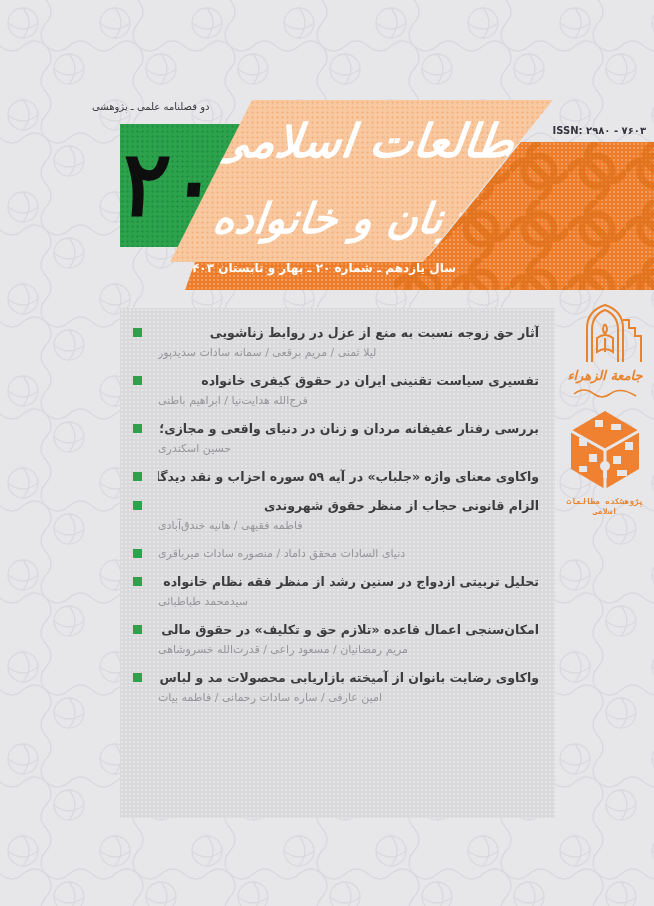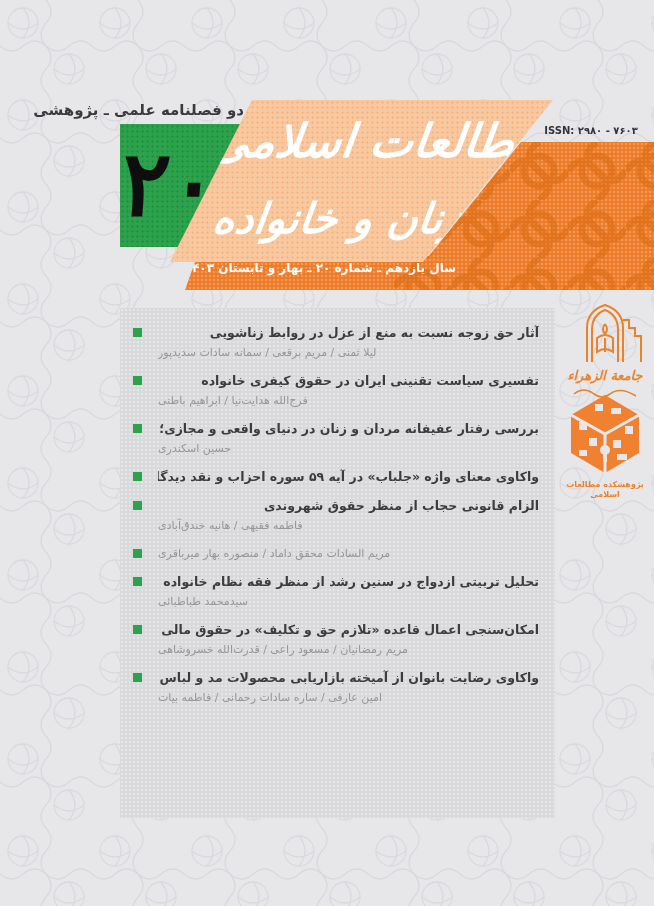--- a/index.html
+++ b/index.html
@@ -3,22 +3,22 @@
 <meta charset="utf-8">
 <style>
   html,body{margin:0;padding:0;}
   body{width:654px;height:906px;font-family:"DejaVu Sans",sans-serif;}
   .cover{position:relative;width:654px;height:906px;background:#e7e7ea;overflow:hidden;}
 
   
   .bg-pattern{position:absolute;left:0;top:0;z-index:0;}
 
   
-  .journal-type{position:absolute;left:104px;top:101px;width:140px;z-index:3;
-    direction:rtl;text-align:left;font-size:15px;font-weight:bold;color:#3a3a3e;white-space:nowrap;}
+  .journal-type{position:absolute;left:92px;top:101px;width:140px;z-index:3;
+    direction:rtl;text-align:left;font-size:10px;font-weight:normal;color:#3a3a3e;white-space:nowrap;}
 
   
   .green-box{position:absolute;left:120px;top:124px;width:130px;height:123px;z-index:1;
     background-color:#2da24d;
     background-image:radial-gradient(circle,rgba(0,80,35,.22) 1px,transparent 1.4px);
     background-size:5px 5px;}
   .issue-number{width:100px;text-align:center;font-size:90px;line-height:118px;
     font-weight:bold;color:#0e0e0e;transform:skewX(-5deg);font-family:"DejaVu Serif",serif;}
 
   
@@ -38,39 +38,39 @@
     background-size:5px 5px;
     clip-path:polygon(82px 0,383px 0,253px 162px,0 162px);}
   .title-line{position:absolute;text-align:center;color:#ffffff;font-weight:bold;
     font-family:"DejaVu Serif",serif;font-style:italic;transform:skewX(-7deg);
     white-space:nowrap;direction:rtl;}
   .title-line.l1{left:50px;top:2px;width:320px;font-size:46px;line-height:78px;}
   .title-line.l2{left:8px;top:84px;width:320px;font-size:42px;line-height:70px;}
 
   
   .issn{position:absolute;left:536px;top:125px;width:110px;z-index:3;direction:ltr;
-    text-align:center;font-size:10px;font-weight:bold;color:#33333d;white-space:nowrap;}
+    text-align:right;font-size:10px;font-weight:bold;color:#33333d;white-space:nowrap;}
 
   
   .contents-box{position:absolute;left:120px;top:308px;width:435px;height:510px;z-index:1;
     background-color:#d9d9dc;
     background-image:radial-gradient(circle,rgba(255,255,255,.35) .7px,transparent 1px);
     background-size:4px 4px;
     box-sizing:border-box;padding:16px 16px 0 13px;}
   .entry{position:relative;padding-left:25px;margin-bottom:11px;}
   .bullet{position:absolute;left:0;top:4px;width:9px;height:9px;background:#2da24d;}
   .article-title{direction:rtl;text-align:right;font-size:12.5px;font-weight:bold;color:#3c3c3e;
     line-height:18px;white-space:nowrap;overflow:hidden;}
   .article-authors{direction:rtl;text-align:left;font-size:11px;color:#95959a;
     line-height:17px;margin-top:2px;white-space:nowrap;overflow:hidden;}
 
   
   .logo-block{position:absolute;z-index:1;width:98px;text-align:center;}
   .logo-block.l1{left:556px;top:302px;}
-  .logo-block.l2{left:556px;top:392px;}
+  .logo-block.l2{left:556px;top:408px;font-family:Liberation Mono, monospace;}
   .logo-caption1{direction:rtl;font-family:"DejaVu Serif",serif;font-style:italic;
     font-size:13px;font-weight:bold;color:#e8832c;line-height:15px;}
   .logo-caption2{direction:rtl;font-size:8px;font-weight:bold;color:#e8832c;line-height:10px;margin-top:2px;}
 </style>
 </head>
 <body>
 
 <div class="cover">
 
   <svg class="bg-pattern" width="654" height="906" xmlns="http://www.w3.org/2000/svg">
@@ -145,21 +145,21 @@
   </div>
 
   <div class="entry">
     <span class="bullet"></span>
     <div class="article-title">الزام قانونی حجاب از منظر حقوق شهروندی</div>
     <div class="article-authors">فاطمه فقیهی / هانیه خندق‌آبادی</div>
   </div>
 
   <div class="entry">
     <span class="bullet"></span>
-    <div class="article-authors">مریم السادات محقق داماد / منصوره بهار میرباقری</div>
+    <div class="article-authors">دنیای السادات محقق داماد / منصوره سادات میرباقری</div>
   </div>
 
   <div class="entry">
     <span class="bullet"></span>
     <div class="article-title">تحلیل تربیتی ازدواج در سنین رشد از منظر فقه نظام خانواده با تأکید بر کودک‌همسری</div>
     <div class="article-authors">سیدمحمد طباطبائی</div>
   </div>
 
   <div class="entry">
     <span class="bullet"></span>

